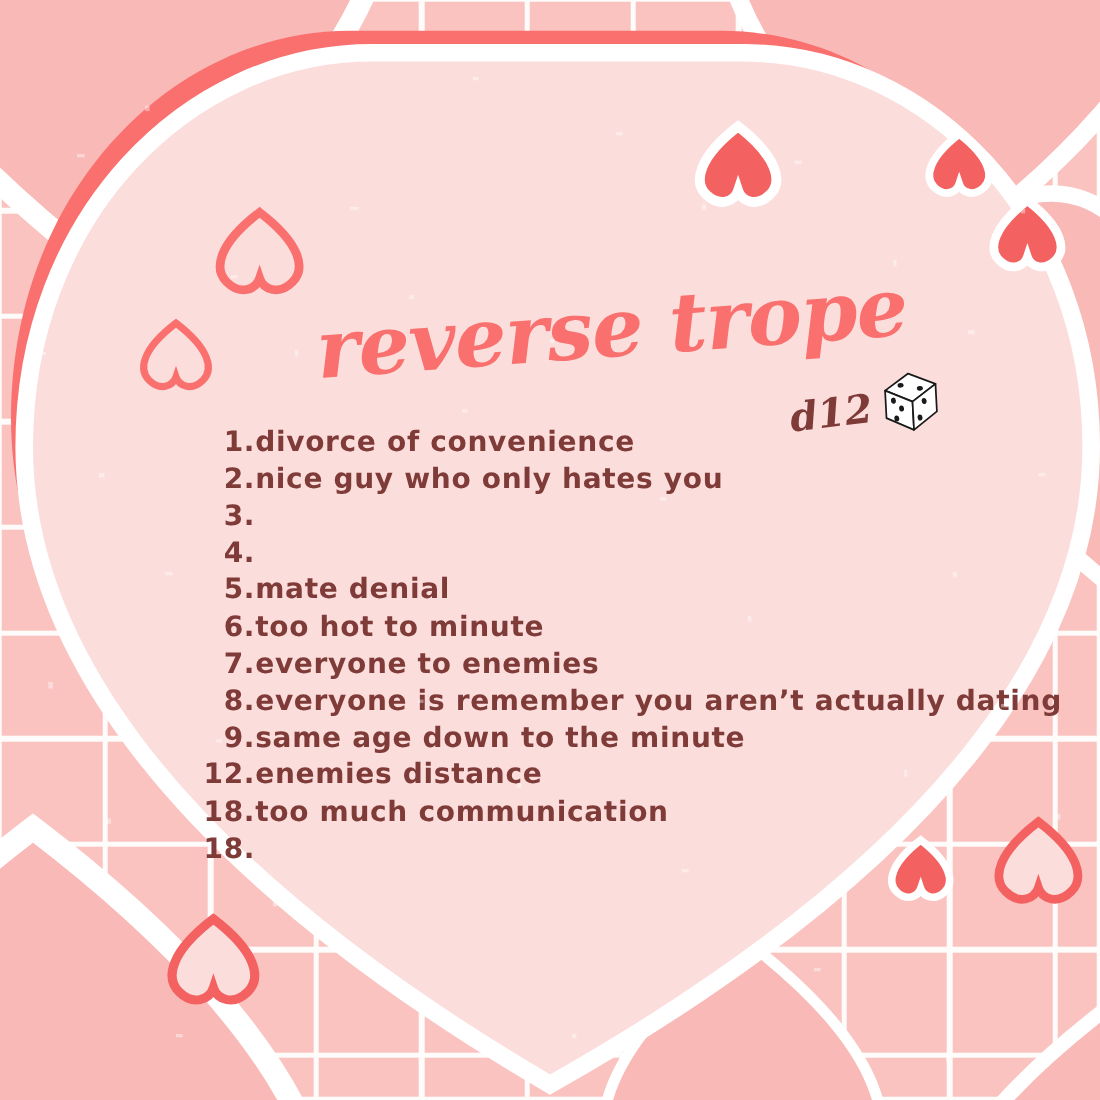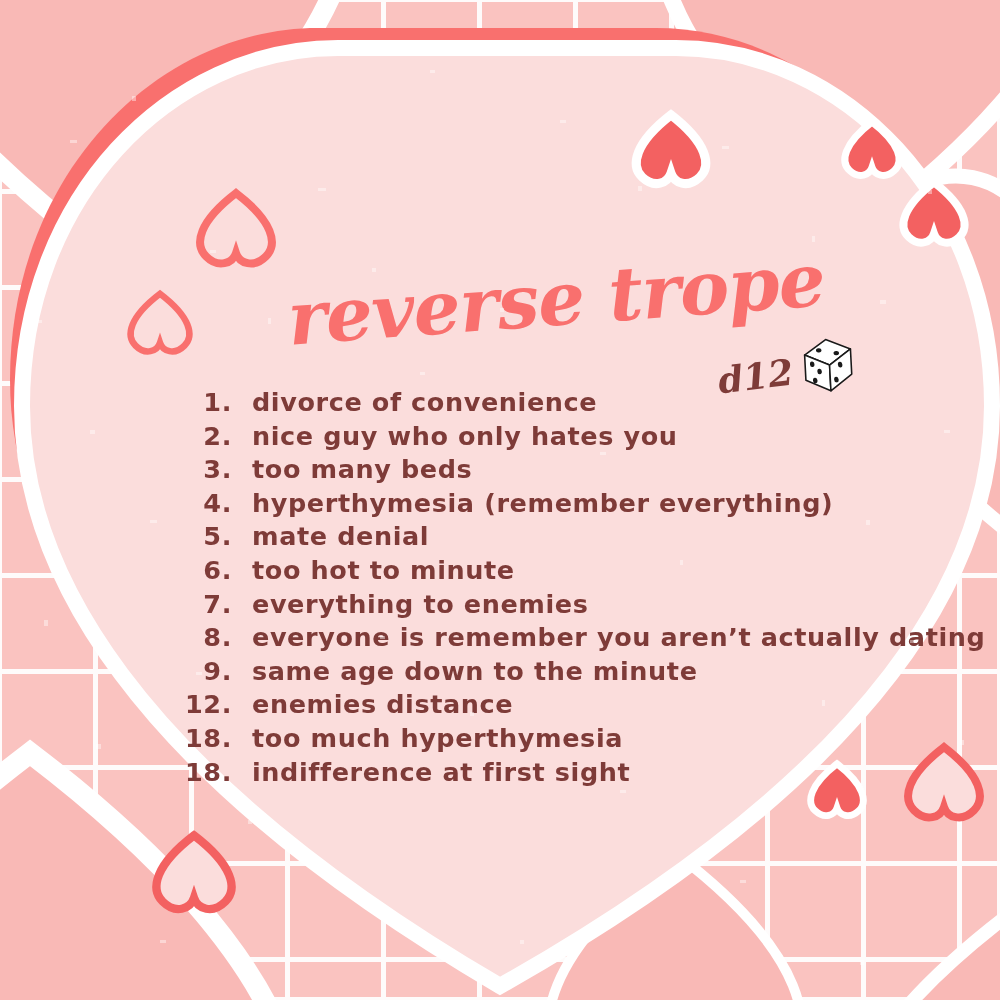--- a/index.html
+++ b/index.html
@@ -117,21 +117,20 @@
     align-items: baseline;
     white-space: nowrap;
   }
   #list li .num {
     width: 112px;
     text-align: right;
     flex: 0 0 112px;
   }
   #list li .txt {
     flex: 0 0 auto;
-    margin-left: 20px;
   }
 </style>
 </head>
 <body>
 
 <div id="poster">
 
   <div class="grid-layer"></div>
 
   <div class="deco" style="left:-210px; top:-320px;">
@@ -279,57 +278,54 @@
       <li>
           <span class="num">1.</span>
           <span class="txt">divorce of convenience</span>
         </li>
       <li>
           <span class="num">2.</span>
           <span class="txt">nice guy who only hates you</span>
         </li>
       <li>
           <span class="num">3.</span>
-          <span class="txt">too many beds</span>
         </li>
       <li>
           <span class="num">4.</span>
-          <span class="txt">hyperthymesia (remember everything)</span>
         </li>
       <li>
           <span class="num">5.</span>
           <span class="txt">mate denial</span>
         </li>
       <li>
           <span class="num">6.</span>
           <span class="txt">too hot to minute</span>
         </li>
       <li>
           <span class="num">7.</span>
-          <span class="txt">everything to enemies</span>
+          <span class="txt">everyone to enemies</span>
         </li>
       <li>
           <span class="num">8.</span>
           <span class="txt">everyone is remember you aren’t actually dating</span>
         </li>
       <li>
           <span class="num">9.</span>
           <span class="txt">same age down to the minute</span>
         </li>
       <li>
           <span class="num">12.</span>
           <span class="txt">enemies distance</span>
         </li>
       <li>
           <span class="num">18.</span>
-          <span class="txt">too much hyperthymesia</span>
+          <span class="txt">too much communication</span>
         </li>
       <li>
           <span class="num">18.</span>
-          <span class="txt">indifference at first sight</span>
         </li>
     </ul>
 
   </div>
 
   <svg class="grain" width="1000" height="1000" viewBox="0 0 1000 1000">
     <g fill="#ffffff" opacity="0.75">
       <rect x="70" y="140" width="7" height="3"></rect>
         <rect x="132" y="96" width="4" height="5"></rect>
       <rect x="210" y="250" width="6" height="3"></rect>

